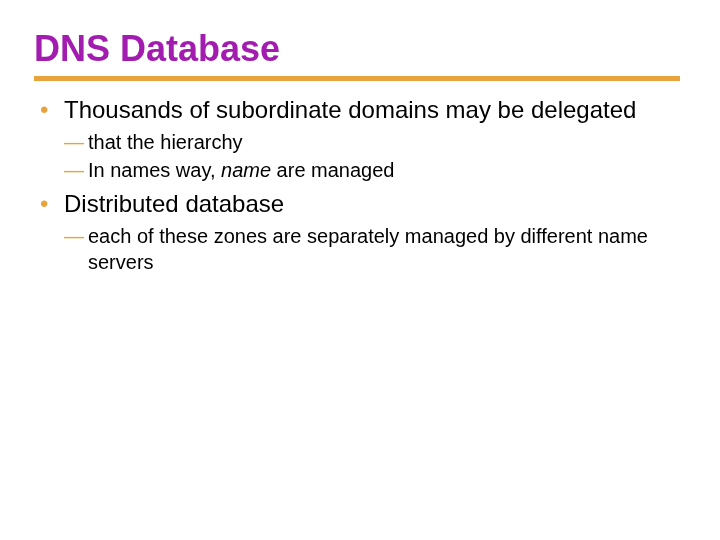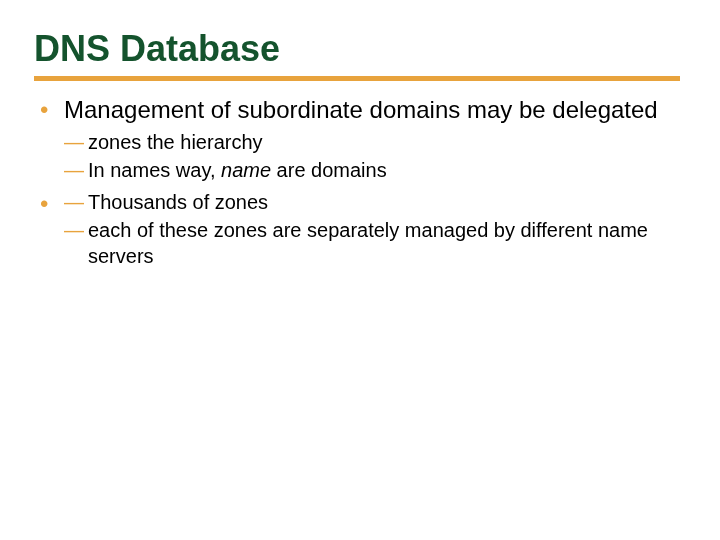--- a/index.html
+++ b/index.html
@@ -18,21 +18,21 @@
     padding: 28px 40px 30px 34px;
   }
   .title {
     font-family: "Arial Black", Arial, sans-serif;
     font-weight: 900;
     font-size: 36px;
     letter-spacing: 0px;
     margin: 0 0 4px 0;
     padding-bottom: 6px;
     border-bottom: 5px solid #e8a33d;
-    color: #14532d;
+    color: #a21caf;
   }
   ul.level1 {
     list-style: none;
     margin: 14px 0 0 0;
     padding: 0;
     font-size: 24px;
     line-height: 1.25;
   }
   ul.level1 > li {
     position: relative;
@@ -76,36 +76,34 @@
 </head>
 <body>
 
 <div class="slide">
   <h1 class="title">DNS Database</h1>
 
   <ul class="level1">
 
 
     <li>
-      <span>Management of subordinate domains may be delegated</span>
+      <span>Thousands of subordinate domains may be delegated</span>
       <ul class="level2">
         <li>
-          <span>zones the hierarchy</span>
+          <span>that the hierarchy</span>
         </li>
         <li>
-          <span>In names way, </span><span class="italic">name</span><span> are domains</span>
+          <span>In names way, </span><span class="italic">name</span><span> are managed</span>
         </li>
       </ul>
     </li>
 
     <li>
+      <span>Distributed database</span>
       <ul class="level2">
-        <li>
-          <span>Thousands of zones</span>
-        </li>
         <li>
           <span>each of these zones are separately managed by different name servers</span>
         </li>
       </ul>
     </li>
 
   </ul>
 </div>
 
 </body></html>

